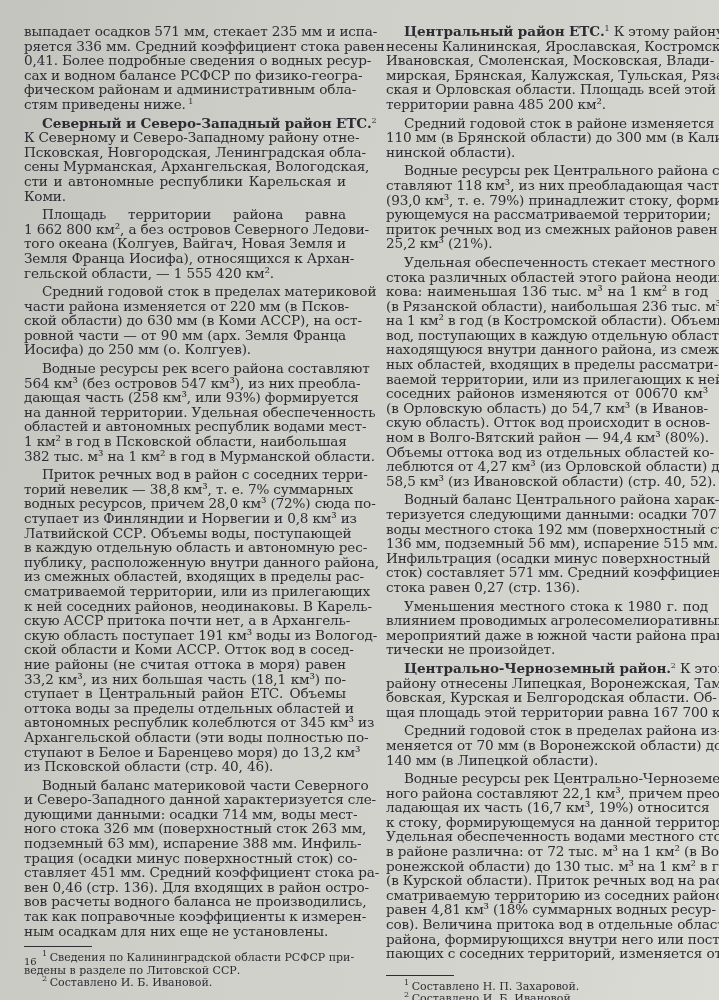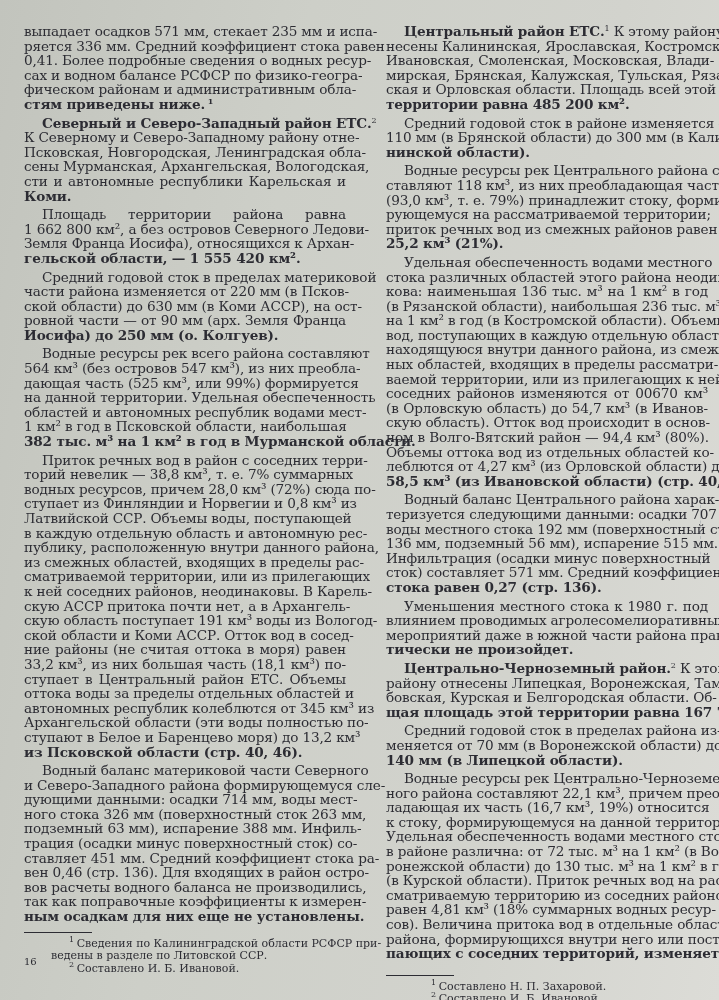--- a/index.html
+++ b/index.html
@@ -17,27 +17,27 @@
   .col-right { left: 386px; width: 322px; }
   .line {
     font-size: 13.6px;
     line-height: 14.6px;
     height: 14.6px;
     white-space: nowrap;
     text-align: justify;
     text-align-last: justify;
     letter-spacing: -0.15px;
   }
-  .line.last { text-align-last: left; font-weight: bold; }
+  .line.last { text-align-last: left; }
   .line.indent { padding-left: 18px; }
   .para { margin-bottom: 4px; }
   .head { font-weight: bold; }
   sup { font-size: 8px; line-height: 0; vertical-align: 5px; }
   .rule { width: 68px; height: 1px; background: #2c2c33; margin: 8px 0 5px 0; }
-  .fn { font-size: 11px; line-height: 12.5px; white-space: nowrap; padding-left: 18px; margin-left: 27px; }
+  .fn { font-size: 11px; line-height: 12.5px; white-space: nowrap; padding-left: 18px; }
   .fn.cont { padding-left: 0; }
   .page-number { position: absolute; left: 24px; top: 956px; font-size: 10px; }
   .margin-mark { position: absolute; left: 700px; top: 505px; width: 14px; height: 60px;
     border-left: 1px dashed #9aa0a8; opacity: 0.5; }
 </style>
 </head>
 <body>
 
 <div class="page">
 
@@ -54,34 +54,35 @@
     <div class="para">
         <div class="line">К Северному и Северо-Западному району отне-</div>
         <div class="line">Псковская, Новгородская, Ленинградская обла-</div>
         <div class="line">сены Мурманская, Архангельская, Вологодская,</div>
         <div class="line">сти и автономные республики Карельская и</div>
         <div class="line last">Коми.</div>
       </div>
     <div class="para">
         <div class="line indent">Площадь территории района равна</div>
         <div class="line">1 662 800 км², а без островов Северного Ледови-</div>
+        <div class="line">того океана (Колгуев, Вайгач, Новая Земля и</div>
         <div class="line">Земля Франца Иосифа), относящихся к Архан-</div>
         <div class="line last">гельской области, — 1 555 420 км².</div>
       </div>
     <div class="para">
         <div class="line indent">Средний годовой сток в пределах материковой</div>
         <div class="line">части района изменяется от 220 мм (в Псков-</div>
         <div class="line">ской области) до 630 мм (в Коми АССР), на ост-</div>
         <div class="line">ровной части — от 90 мм (арх. Земля Франца</div>
         <div class="line last">Иосифа) до 250 мм (о. Колгуев).</div>
       </div>
     <div class="para">
         <div class="line indent">Водные ресурсы рек всего района составляют</div>
         <div class="line">564 км³ (без островов 547 км³), из них преобла-</div>
-        <div class="line">дающая часть (525 км³, или 99%) формируется</div>
+        <div class="line">дающая часть (258 км³, или 93%) формируется</div>
         <div class="line">на данной территории. Удельная обеспеченность</div>
         <div class="line">областей и автономных республик водами мест-</div>
         <div class="line">1 км² в год в Псковской области, наибольшая</div>
         <div class="line last">382 тыс. м³ на 1 км² в год в Мурманской области.</div>
       </div>
     <div class="para">
         <div class="line indent">Приток речных вод в район с соседних терри-</div>
         <div class="line">торий невелик — 38,8 км³, т. е. 7% суммарных</div>
         <div class="line">водных ресурсов, причем 28,0 км³ (72%) сюда по-</div>
         <div class="line">ступает из Финляндии и Норвегии и 0,8 км³ из</div>
@@ -98,21 +99,21 @@
         <div class="line">33,2 км³, из них большая часть (18,1 км³) по-</div>
         <div class="line">ступает в Центральный район ЕТС. Объемы</div>
         <div class="line">оттока воды за пределы отдельных областей и</div>
         <div class="line">автономных республик колеблются от 345 км³ из</div>
         <div class="line">Архангельской области (эти воды полностью по-</div>
         <div class="line">ступают в Белое и Баренцево моря) до 13,2 км³</div>
         <div class="line last">из Псковской области (стр. 40, 46).</div>
       </div>
     <div class="para">
         <div class="line indent">Водный баланс материковой части Северного</div>
-        <div class="line">и Северо-Западного района формирующемуся сле-</div>
+        <div class="line">и Северо-Западного данной характеризуется сле-</div>
         <div class="line">дующими данными: осадки 714 мм, воды мест-</div>
         <div class="line">ного стока 326 мм (поверхностный сток 263 мм,</div>
         <div class="line">подземный 63 мм), испарение 388 мм. Инфиль-</div>
         <div class="line">трация (осадки минус поверхностный сток) со-</div>
         <div class="line">ставляет 451 мм. Средний коэффициент стока ра-</div>
         <div class="line">вен 0,46 (стр. 136). Для входящих в район остро-</div>
         <div class="line">вов расчеты водного баланса не производились,</div>
         <div class="line">так как поправочные коэффициенты к измерен-</div>
         <div class="line last">ным осадкам для них еще не установлены.</div>
       </div>
@@ -140,21 +141,21 @@
       </div>
     <div class="para">
         <div class="line indent">Водные ресурсы рек Центрального района со-</div>
         <div class="line">ставляют 118 км³, из них преобладающая часть</div>
         <div class="line">(93,0 км³, т. е. 79%) принадлежит стоку, форми-</div>
         <div class="line">рующемуся на рассматриваемой территории;</div>
         <div class="line">приток речных вод из смежных районов равен</div>
         <div class="line last">25,2 км³ (21%).</div>
       </div>
     <div class="para">
-        <div class="line indent">Удельная обеспеченность водами местного</div>
+        <div class="line indent">Удельная обеспеченность стекает местного</div>
         <div class="line">стока различных областей этого района неодина-</div>
         <div class="line">кова: наименьшая 136 тыс. м³ на 1 км² в год</div>
         <div class="line">(в Рязанской области), наибольшая 236 тыс. м³</div>
         <div class="line">на 1 км² в год (в Костромской области). Объемы</div>
         <div class="line">вод, поступающих в каждую отдельную область,</div>
         <div class="line">находящуюся внутри данного района, из смеж-</div>
         <div class="line">ных областей, входящих в пределы рассматри-</div>
         <div class="line">ваемой территории, или из прилегающих к ней</div>
         <div class="line">соседних районов изменяются от 00670 км³</div>
         <div class="line">(в Орловскую область) до 54,7 км³ (в Иванов-</div>

